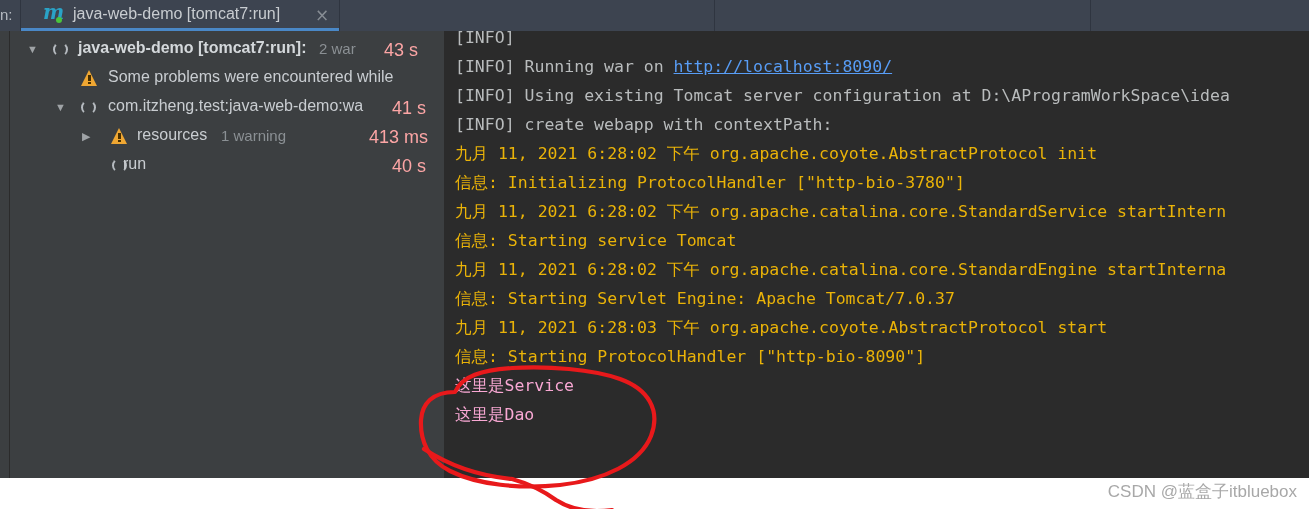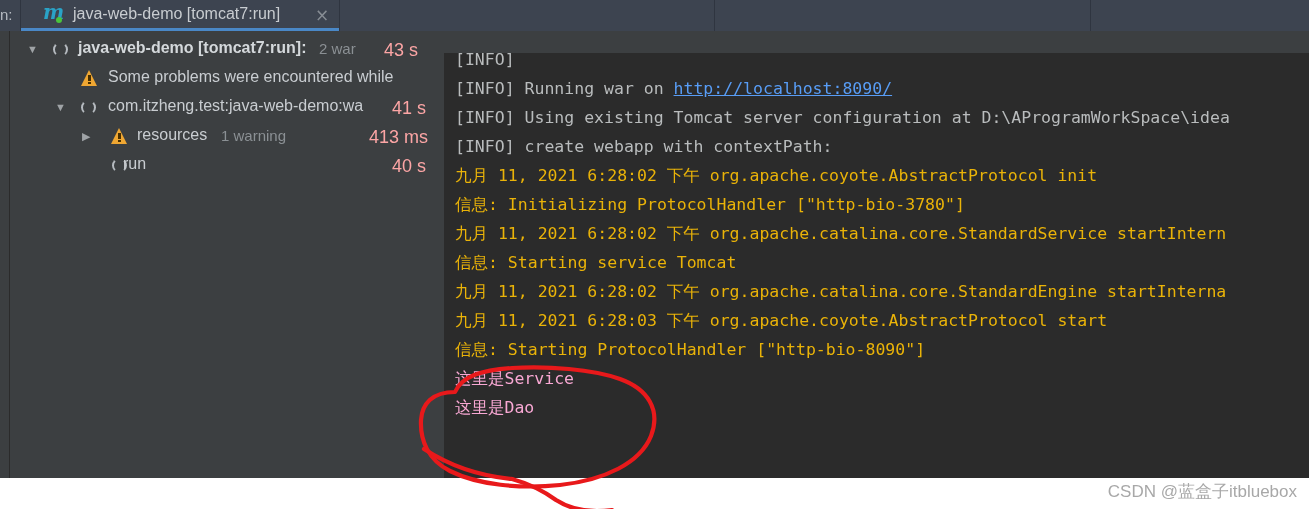--- a/index.html
+++ b/index.html
@@ -221,21 +221,20 @@
 
   
   #console-panel {
     position: absolute;
     left: 444px;
     top: 31px;
     width: 865px;
     height: 447px;
     background: #2b2b2b;
     overflow: hidden;
-    margin-top: 22px;
   }
   #console-inner {
     position: absolute;
     left: 0;
     top: -8px;
     width: 865px;
   }
   .cline {
     position: relative;
     height: 29px;
@@ -349,20 +348,21 @@
 
     <div class="cline"><span class="c-info">[INFO]</span></div>
         <div class="cline"><span class="c-info">[INFO] Running war on </span><span class="c-link">http://localhost:8090/</span></div>
         <div class="cline"><span class="c-info">[INFO] Using existing Tomcat server configuration at D:\AProgramWorkSpace\idea</span></div>
         <div class="cline"><span class="c-info">[INFO] create webapp with contextPath:</span></div>
         <div class="cline"><span class="c-red">九月 11, 2021 6:28:02 下午 org.apache.coyote.AbstractProtocol init</span></div>
         <div class="cline"><span class="c-red">信息: Initializing ProtocolHandler ["http-bio-3780"]</span></div>
         <div class="cline"><span class="c-red">九月 11, 2021 6:28:02 下午 org.apache.catalina.core.StandardService startIntern</span></div>
         <div class="cline"><span class="c-red">信息: Starting service Tomcat</span></div>
         <div class="cline"><span class="c-red">九月 11, 2021 6:28:02 下午 org.apache.catalina.core.StandardEngine startInterna</span></div>
+        <div class="cline"><span class="c-red">信息: Starting Servlet Engine: Apache Tomcat/7.0.37</span></div>
         <div class="cline"><span class="c-red">九月 11, 2021 6:28:03 下午 org.apache.coyote.AbstractProtocol start</span></div>
         <div class="cline"><span class="c-red">信息: Starting ProtocolHandler ["http-bio-8090"]</span></div>
         <div class="cline"><span class="c-out">这里是Service</span></div>
         <div class="cline"><span class="c-out">这里是Dao</span></div>
       </div>
   </div>
 
 </div>
 
 <svg id="annotation" viewBox="0 0 1309 509" xmlns="http://www.w3.org/2000/svg">

